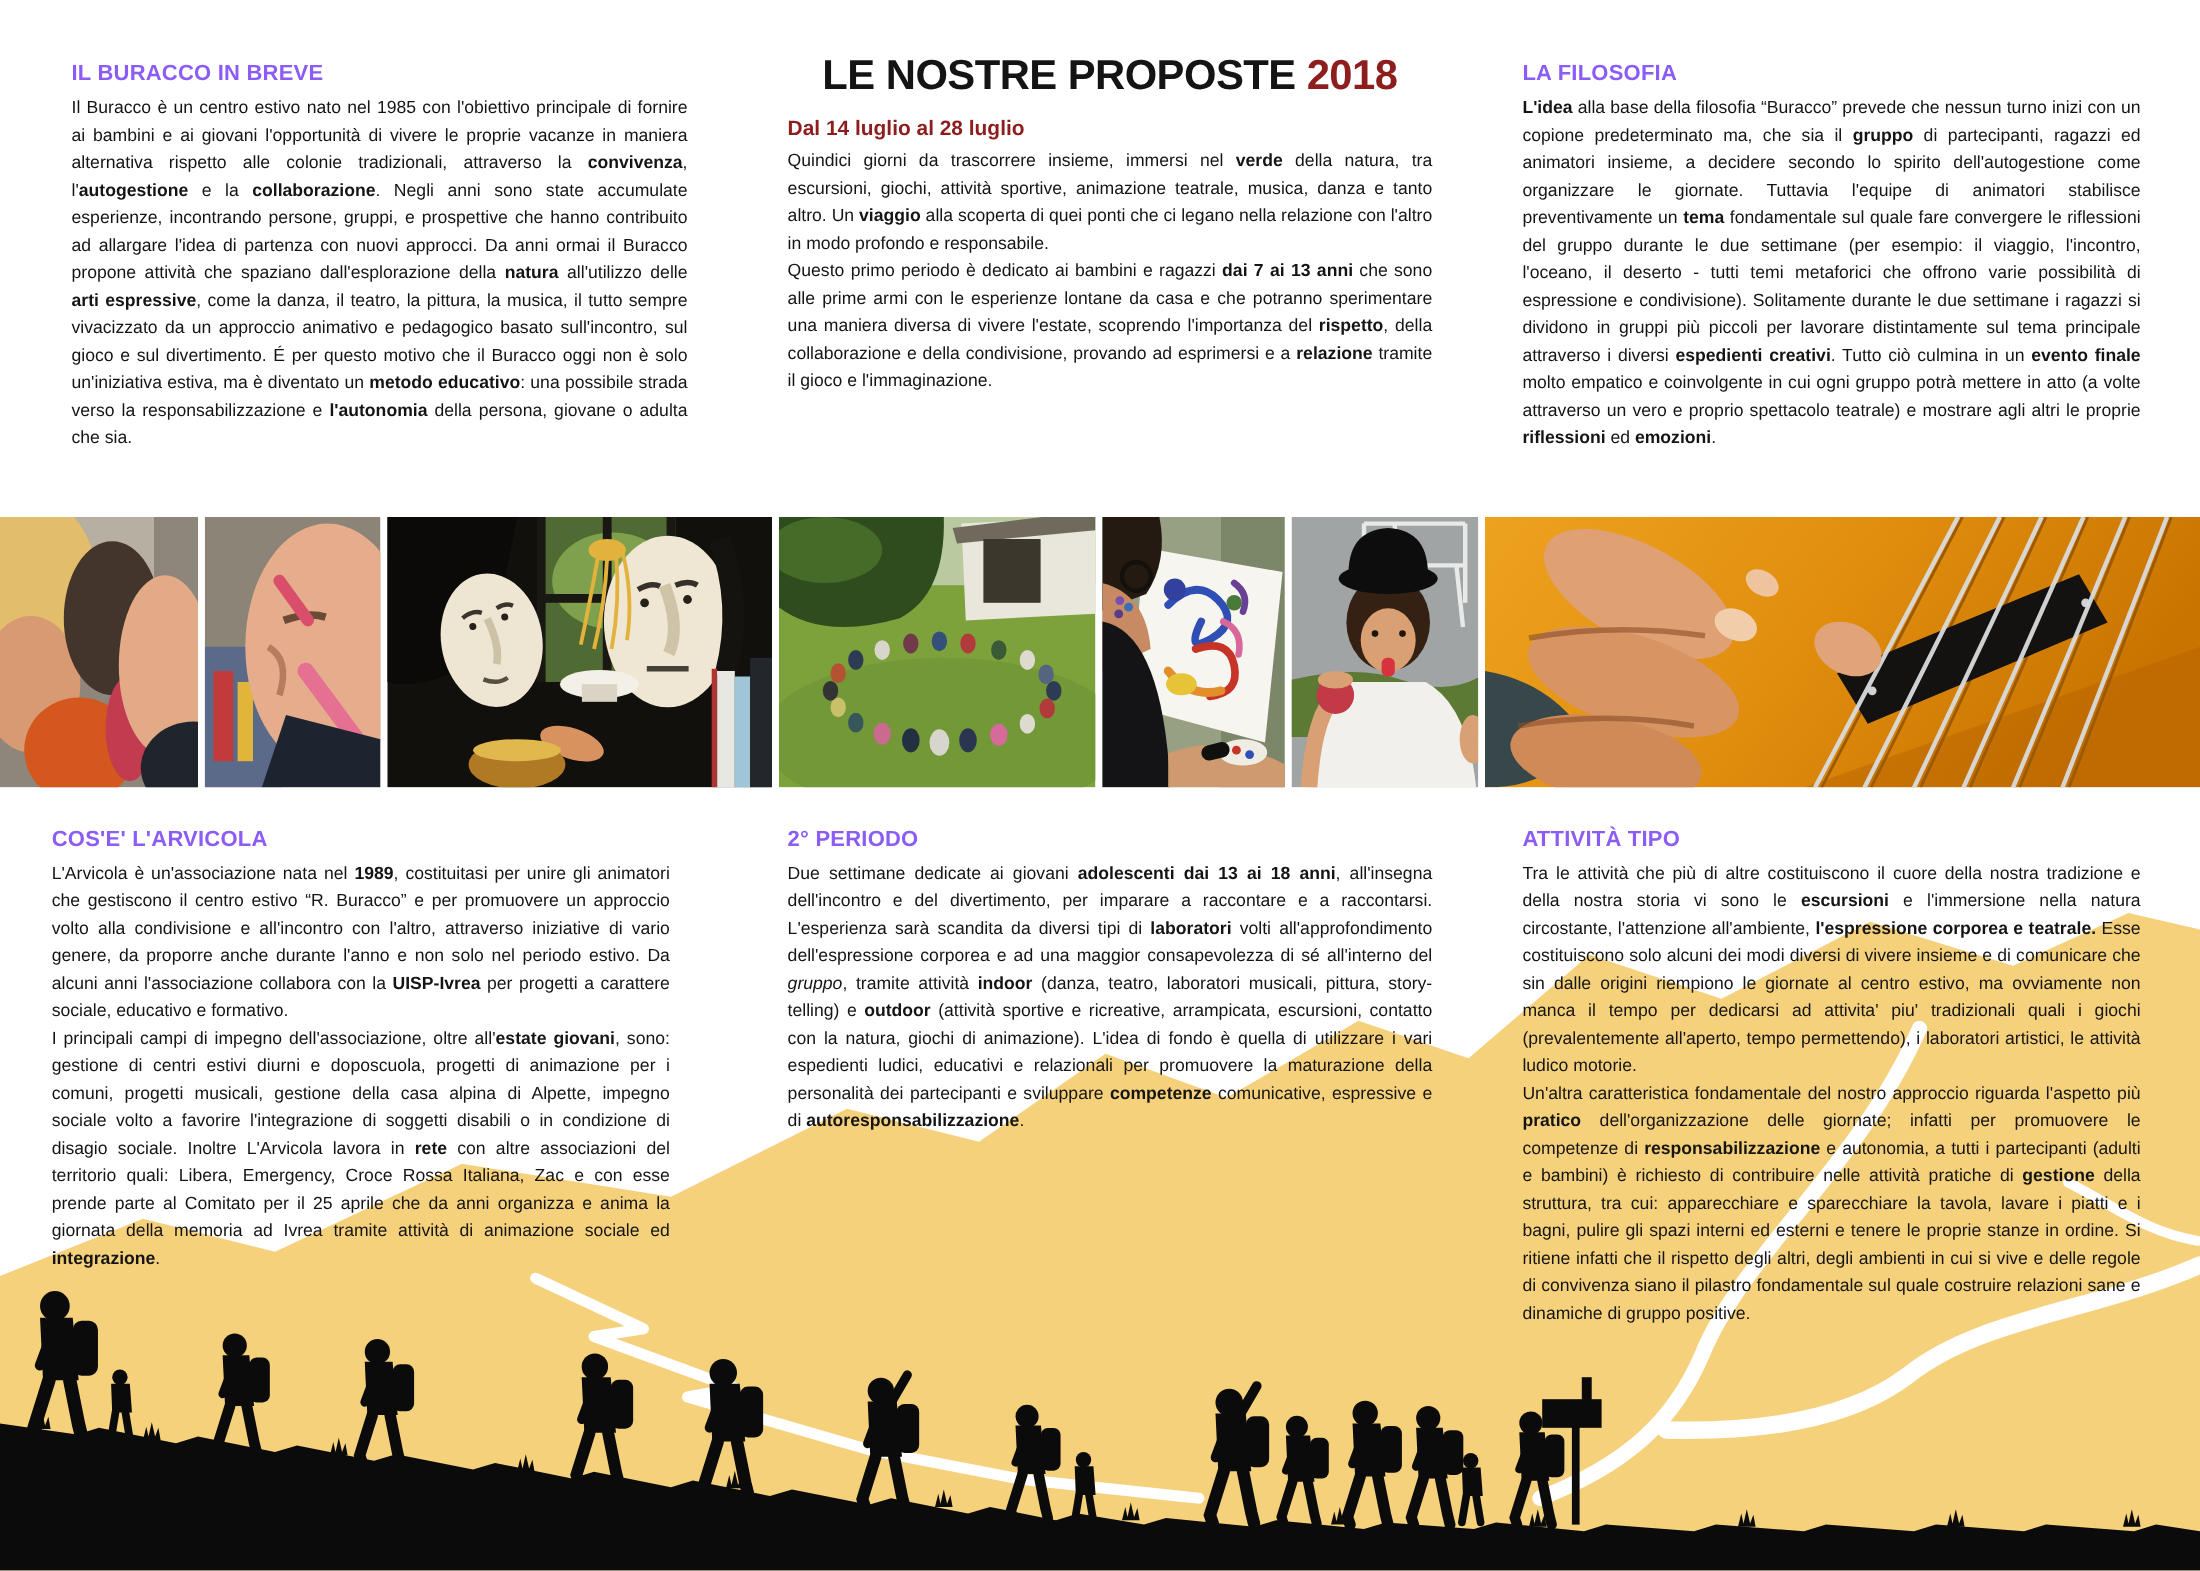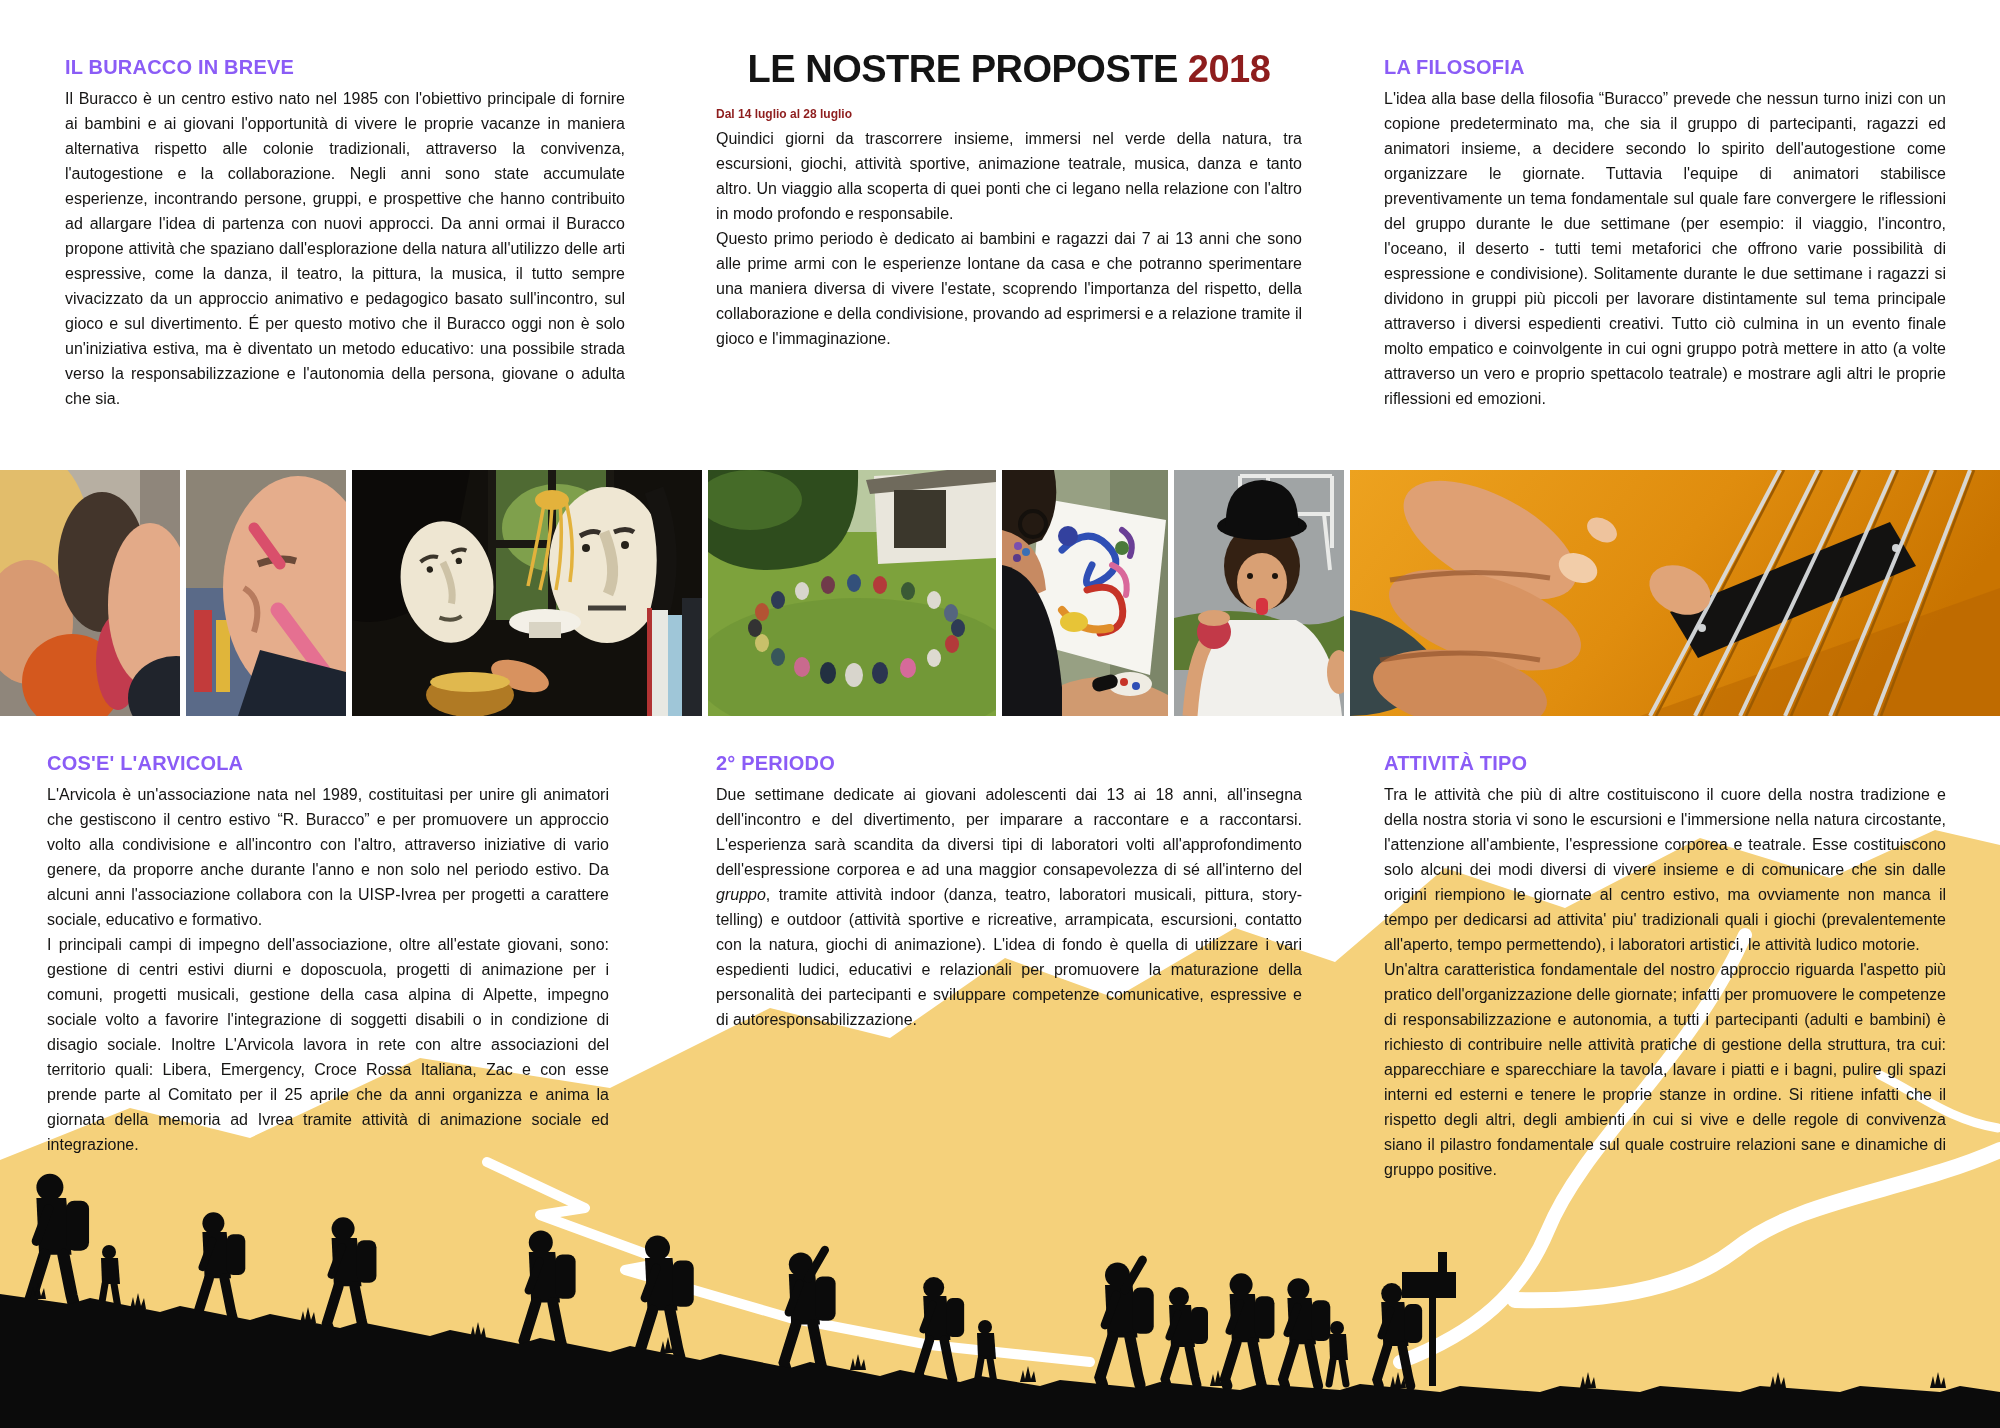--- a/index.html
+++ b/index.html
@@ -10,23 +10,23 @@
   .colL {left:65px;  top:56px;  width:560px;}
   .colC {left:716px; top:48px;  width:586px;}
   .colR {left:1384px;top:56px;  width:562px;}
   .colL2{left:47px;  top:752px; width:562px;}
   .colC2{left:716px; top:752px; width:586px;}
   .colR2{left:1384px;top:752px; width:562px;}
   h1.title{margin:0 0 16px 0;font-size:38px;font-weight:700;letter-spacing:-0.5px;
            text-align:center;color:#141414;white-space:nowrap;}
   h1.title .yr{color:#8e1d1d;}
   h2.sec{margin:0 0 7px 0;font-size:20px;font-weight:700;color:#8b5cf6;letter-spacing:0.2px;}
-  h3.sub{margin:0 0 5px 0;font-size:12px;font-weight:700;color:#8e1d1d;}
+  h3.sub{margin:0 0 5px 0;font-size:19px;font-weight:700;color:#8e1d1d;}
   p.body{margin:0;font-size:16px;line-height:25px;text-align:justify;color:#151413;}
-  p.body b{font-weight:400;}
+  p.body b{font-weight:700;}
   .strip{position:absolute;left:0;top:470px;width:2000px;height:246px;z-index:1;
          display:flex;gap:6px;background:#fff;}
   .photo{height:246px;overflow:hidden;position:relative;}
   .photo svg{display:block;width:100%;height:100%;}
   .w1{width:180px;} .w2{width:160px;} .w3{width:350px;} .w4{width:288px;}
   .w5{width:166px;} .w6{width:170px;} .w7{width:650px;}
 </style>
 </head>
 <body>
 

